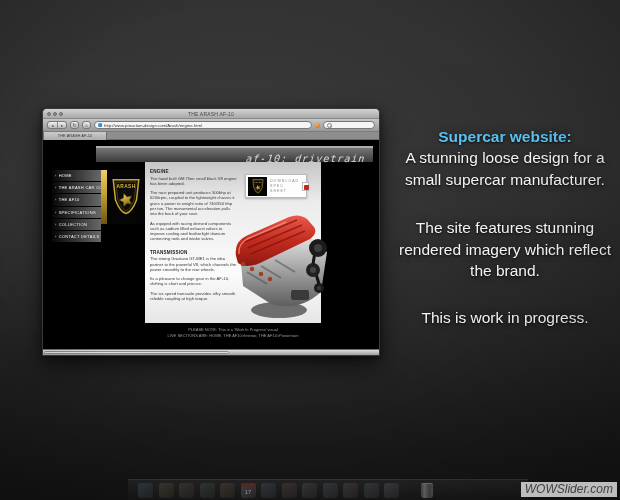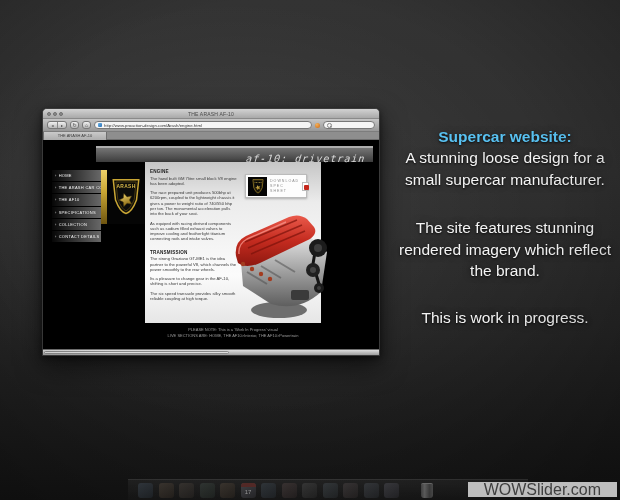--- a/index.html
+++ b/index.html
@@ -166,21 +166,21 @@
   .trash {
     width:12px; height:15px; margin-left:16px; opacity:0.8; flex:none;
     background:linear-gradient(90deg,#5c5c5c,#8b8b8b 30%,#555 70%,#6b6b6b);
     border-radius:2px 2px 3px 3px; border-top:1.5px solid #9a9a9a;
   }
 
   
   .watermark {
     position:absolute; right:3px; bottom:3px; z-index:50;
     background:rgba(233,233,233,0.8); color:#3f3f3f;
-    font-size:16px; line-height:15px; padding:0 16px;
+    font-size:12px; line-height:15px; padding:0 4px;font-style:italic;
   }
   .hidden-defs { position:absolute; width:0; height:0; overflow:hidden; }
 </style>
 </head>
 <body>
 
 <svg class="hidden-defs" aria-hidden="true">
   <defs>
     <linearGradient id="goldg" x1="0" y1="0" x2="0" y2="1">
       <stop offset="0" stop-color="#ecd06a"></stop>

